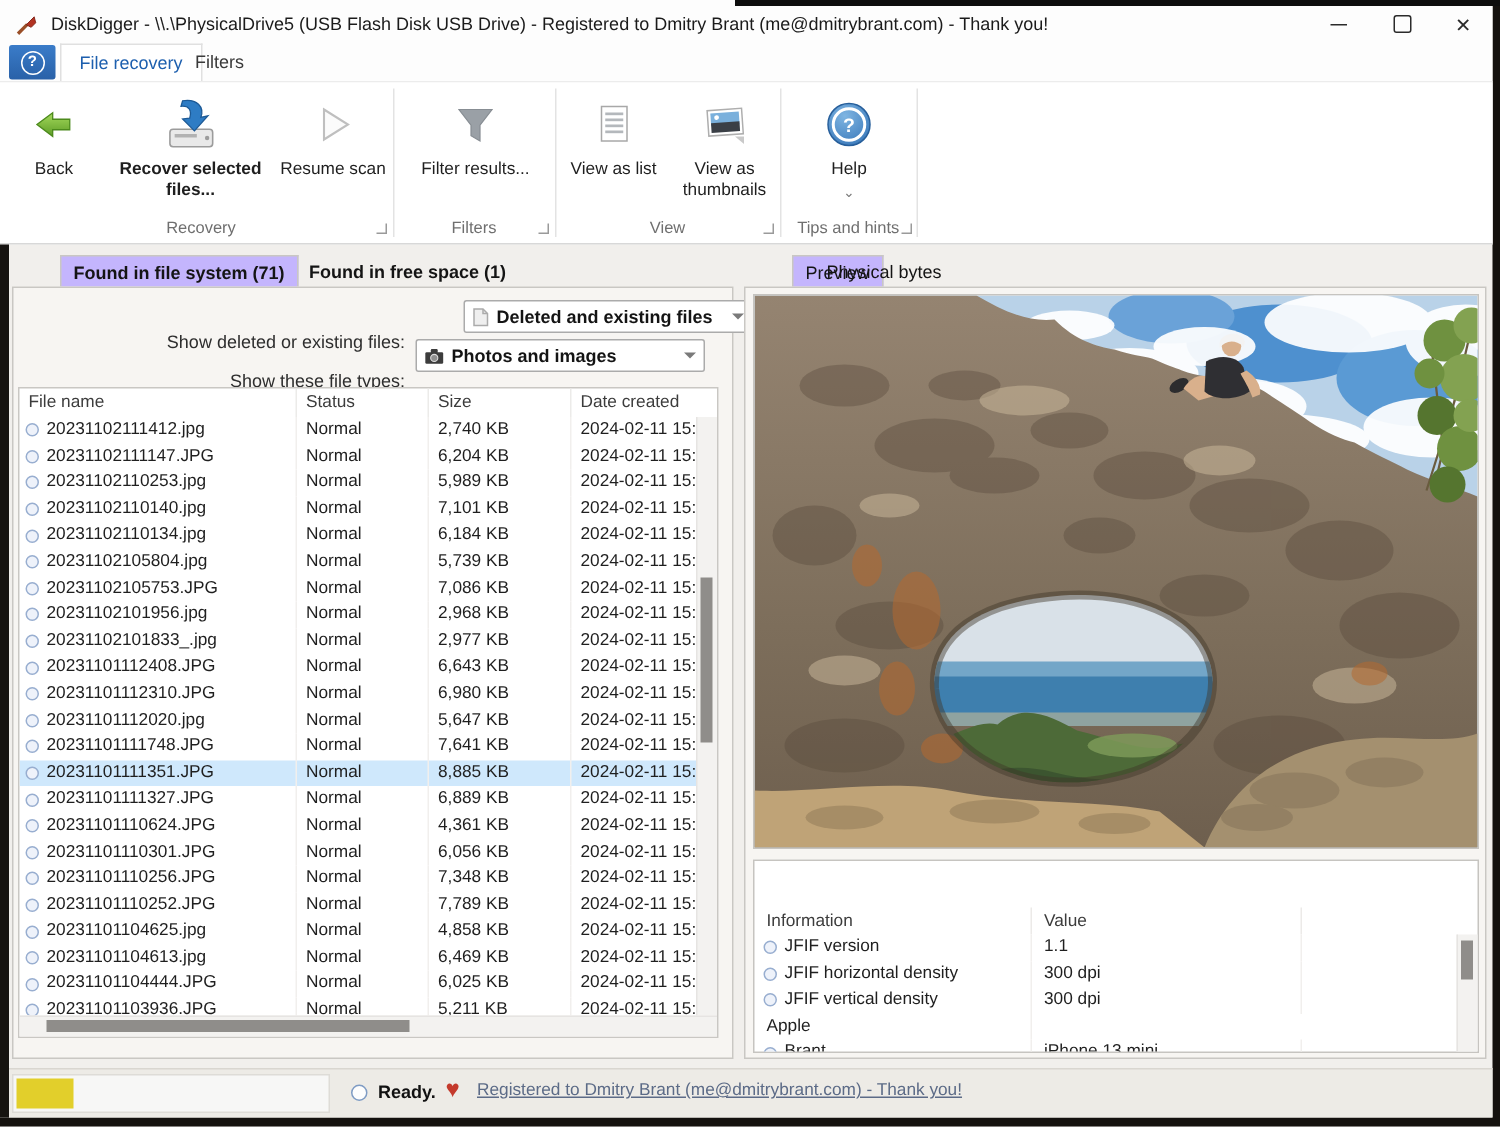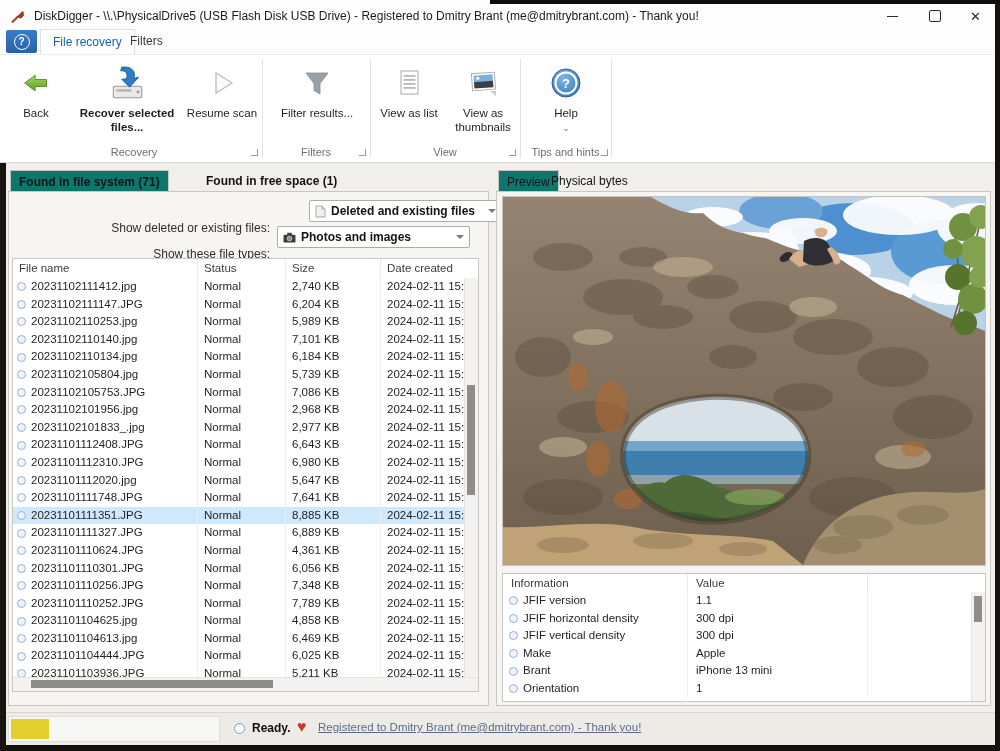--- a/index.html
+++ b/index.html
@@ -32,21 +32,21 @@
   .ribbon{left:0;top:55px;width:995px;height:107px;background:#fff;}
   .vsep{position:absolute;top:4px;width:1px;height:99px;background:#e3e3e3;}
   .glabel{position:absolute;bottom:4px;font-size:11px;color:#6f6f6f;text-align:center;}
   .launcher{position:absolute;bottom:6px;width:6px;height:6px;border-right:1px solid #9a9a9a;border-bottom:1px solid #9a9a9a;}
   .rbtn{position:absolute;top:5px;text-align:center;font-size:11.5px;color:#1f1f1f;line-height:1.25;}
   .rbtn .icn{height:46px;display:flex;align-items:center;justify-content:center;}
   .rbtn.bold{font-weight:bold;}
   .help-chev{position:absolute;left:0;right:0;bottom:-14px;font-size:9px;color:#777;}
   
   .ptab{position:absolute;top:170px;height:22px;line-height:22px;padding:0 8px;font-size:12px;color:#141414;box-sizing:border-box;}
-  .ptab.selL{font-weight:bold;background:#0f766e;border:1px solid #c9c7c3;border-bottom:none;}
+  .ptab.selL{font-weight:bold;background:#c4b5fd;border:1px solid #c9c7c3;border-bottom:none;margin-left:30px;}
   .ptab.boldp{font-weight:bold;}
   .page{background:#f7f5f2;border:1px solid #c9c7c3;box-sizing:border-box;}
   .left-page{left:8px;top:191px;width:481px;height:515px;}
   .right-page{left:496px;top:191px;width:495px;height:515px;}
   .flabel{position:absolute;left:0;width:261px;text-align:right;font-size:12px;color:#2e2e2e;margin-top:16px;}
   .combo{position:absolute;left:268px;width:193px;height:22px;background:#fff;border:1px solid #ababab;border-radius:2px;
          box-sizing:border-box;display:flex;align-items:center;padding:0 5px;gap:5px;}
   .combo .ctext{font-size:12px;font-weight:bold;color:#141414;white-space:nowrap;}
   .combo .caret{margin-left:auto;width:0;height:0;border-left:4px solid transparent;border-right:4px solid transparent;border-top:4px solid #7a7a7a;}
   
@@ -64,21 +64,21 @@
   .fname{display:flex;align-items:center;gap:5px;padding-left:4px !important;}
   .circ{width:9px;height:9px;border-radius:50%;border:1px solid #98aed0;background:#eef2fa;box-sizing:border-box;flex:none;}
   .dt-vscroll{width:13px;background:#f3f2f0;border-left:1px solid #e6e4e2;position:relative;flex:none;}
   .dt-vthumb{position:absolute;left:2px;top:107px;width:8px;height:110px;background:#8f8d8a;}
   .dt-hscroll{height:13px;background:#f3f2f0;border-top:1px solid #e6e4e2;position:relative;flex:none;}
   .dt-hthumb{position:absolute;left:18px;top:2px;width:242px;height:8px;background:#8f8d8a;}
   
   .imgbox{position:absolute;left:5px;top:4px;width:484px;height:370px;border:1px solid #c6c4c0;background:#f2f1ef;box-sizing:border-box;}
   .infobox{position:absolute;left:5px;top:381px;width:484px;height:129px;border:1px solid #c6c4c0;background:#fff;
            box-sizing:border-box;display:flex;flex-direction:column;font-size:11.5px;}
-  .info-header{display:grid;grid-template-columns:185px 180px 1fr;height:18px;line-height:18px;color:#3c3c3c;flex:none;}
+  .info-header{display:grid;grid-template-columns:185px 180px 1fr;height:18px;line-height:18px;color:#3c3c3c;flex:none;margin-top:31px;}
   .info-header .cell{padding-left:8px;border-right:1px solid #eceae8;}
   .info-header .cell:last-child{border-right:none;}
   .info-body{flex:1;display:flex;min-height:0;}
   .info-rows{flex:1;overflow:hidden;}
   .irow{display:grid;grid-template-columns:185px 180px 1fr;height:17.6px;line-height:17.6px;color:#1f1f1f;}
   .irow .cell{padding-left:8px;border-right:1px solid #f1efed;overflow:hidden;white-space:nowrap;}
   .irow .cell:last-child{border-right:none;}
   .irow .ic{display:flex;align-items:center;gap:5px;padding-left:6px !important;}
   .info-vscroll{width:13px;background:#f3f2f0;border-left:1px solid #e6e4e2;position:relative;flex:none;}
   .info-vthumb{position:absolute;left:2px;top:4px;width:8px;height:26px;background:#8f8d8a;}
@@ -627,24 +627,20 @@
           </div>
           <div class="irow">
             <span class="cell ic">
               <span class="circ"></span>
               <span>JFIF vertical density</span>
             </span>
             <span class="cell">300 dpi</span>
             <span class="cell"></span>
           </div>
           <div class="irow">
-            <span class="cell ic">
-              <span class="circ"></span>
-              <span>Make</span>
-            </span>
             <span class="cell">Apple</span>
             <span class="cell"></span>
           </div>
           <div class="irow">
             <span class="cell ic">
               <span class="circ"></span>
               <span>Brant</span>
             </span>
             <span class="cell">iPhone 13 mini</span>
             <span class="cell"></span>

